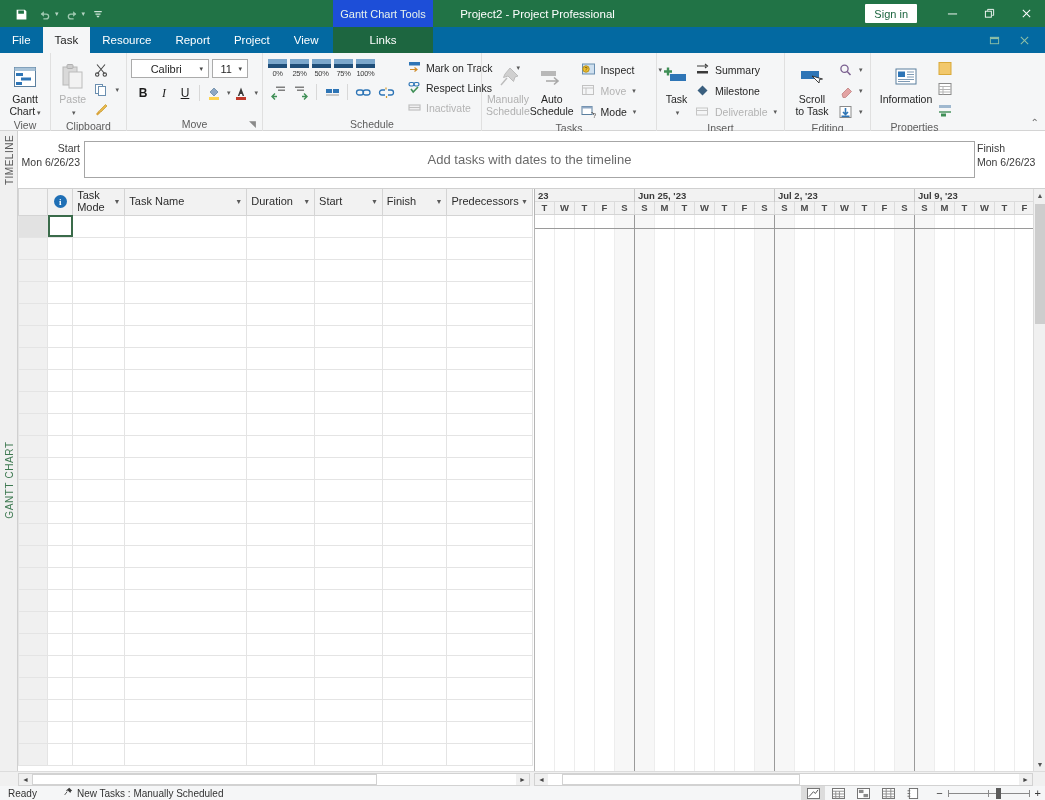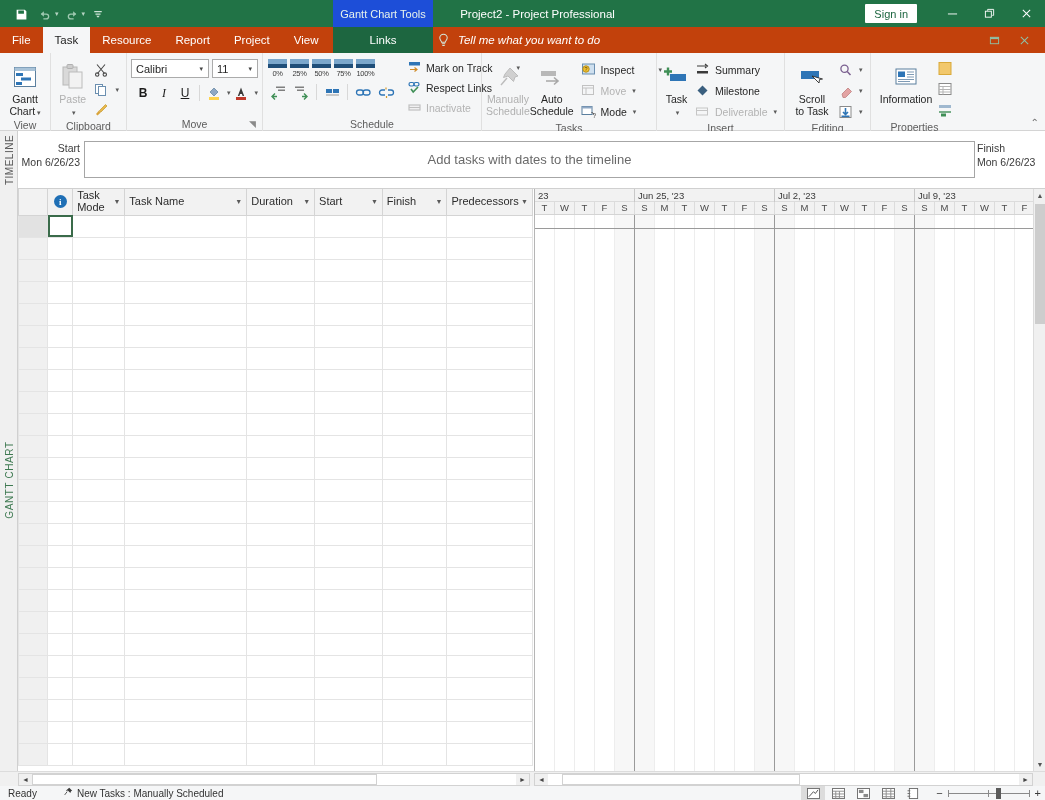--- a/index.html
+++ b/index.html
@@ -43,21 +43,21 @@
     background: #ffffff; color: #1d6640; font-size: 11px;
     padding: 0 9px; display: flex; align-items: center; border-radius: 1px;
   }
   .wbtns { position: absolute; right: 0; top: 0; display: flex; height: 27px; }
   .wbtn { width: 37px; height: 27px; display: flex; align-items: center; justify-content: center; color: #ffffff; }
   .wbtn svg { display: block; }
 
   
   .tabstrip {
     position: absolute; top: 27px; left: 0; width: 1045px; height: 26px;
-    background: #c2410c;
+    background: #0369a1;
   }
   .tabs { position: absolute; left: 0; top: 0; display: flex; height: 26px; }
   .tab {
     height: 26px; padding: 0 12px; display: flex; align-items: center;
     color: #ffffff; font-size: 11.5px;
   }
   .tab.active { background: #f5f6f7; color: #1e1e1e; }
   .tab-format {
     position: absolute; left: 333px; top: 0; width: 100px; height: 26px;
     display: flex; align-items: center; justify-content: center;
@@ -104,21 +104,21 @@
   .smallbtn.disabled { color: #b3b3b3; }
   .smallbtn .ico { width: 16px; height: 16px; display: flex; align-items: center; justify-content: center; }
   .caret { font-size: 7px; color: #5a5a5a; margin-left: 2px; }
 
   
   .font-row1 { display: flex; gap: 3px; margin-bottom: 5px; padding-top: 2px; }
   .combo {
     height: 19px; border: 1px solid #ababab; background: #ffffff;
     display: flex; align-items: center; padding: 0 2px 0 4px; font-size: 11px;
   }
-  .combo .val { flex: 1; }
+  .combo .val { flex: 1; text-align: center; }
   .combo .arw { font-size: 7px; color: #444; padding: 0 3px; }
   .font-row2 { display: flex; align-items: center; gap: 1px; padding-left: 2px; }
   .fbtn {
     width: 21px; height: 20px; display: flex; align-items: center; justify-content: center;
     font-size: 12px; color: #1b1b1b;
   }
   .fsep { width: 1px; height: 16px; background: #d8d8d8; margin: 0 3px; }
 
   
   .pct-row { display: flex; gap: 1px; }
@@ -201,21 +201,21 @@
 
   .infoico {
     width: 13px; height: 13px; border-radius: 50%; background: #1f6fb5; color:#fff;
     font-size: 9px; font-weight: bold; display: flex; align-items: center; justify-content: center;
     font-family: "Liberation Serif", serif; margin: 0 auto;
   }
 
   
   .gantt {
     position: absolute; left: 534px; top: 0; width: 500px; height: 582px;
-    background: #fde047; overflow: hidden; border-left: 1px solid #b5b5b5;
+    background: #fde047; overflow: hidden; border-left: 1px solid #b5b5b5; font-weight: bold;
   }
   .gantt-head { position: relative; height: 26px; background: #f2f2f2; border-bottom: 1px solid #d4d4d4; }
   .gh-top { position: relative; height: 13px; border-bottom: 1px solid #dcdcdc; }
   .gh-top .wk {
     position: absolute; top: 0; height: 13px; font-size: 9.5px; color: #3a3a3a;
     padding-left: 3px; line-height: 13px; border-right: 1px solid #c8c8c8;
     overflow: hidden; white-space: nowrap;
   }
   .gh-bot { position: relative; height: 12px; }
   .gh-bot .dy {
@@ -337,29 +337,20 @@
     <div class="tabs">
       <div class="tab">File</div>
       <div class="tab active">Task</div>
       <div class="tab">Resource</div>
       <div class="tab">Report</div>
       <div class="tab">Project</div>
       <div class="tab">View</div>
       <div class="tab">Help</div>
     </div>
     <div class="tab-format">Links</div>
-    <div class="tellme">
-      <span class="bulb">
-        <svg width="13" height="14" viewBox="0 0 14 15">
-            <path d="M7 1.2a4 4 0 014 4c0 1.7-1 2.6-1.6 3.4-.4.5-.5 1-.5 1.4H4.9c0-.5-.1-.9-.5-1.4C3.9 7.8 3 6.9 3 5.2a4 4 0 014-4z" fill="none" stroke="#d4e8dc" stroke-width="1.1"></path>
-            <path d="M5.2 11.6h3.6M5.7 13.3h2.6" stroke="#d4e8dc" stroke-width="1.1"></path>
-          </svg>
-      </span>
-      <span>Tell me what you want to do</span>
-    </div>
     <div class="tabstrip-right">
       <div class="wbtn">
         <svg width="11" height="11" viewBox="0 0 12 12">
             <rect x="1.5" y="2.5" width="9" height="7" fill="none" stroke="#8fc0a6"></rect>
             <rect x="1.5" y="2.5" width="9" height="2" fill="#8fc0a6"></rect>
           </svg>
       </div>
       <div class="wbtn">
         <svg width="11" height="11" viewBox="0 0 12 12">
             <path d="M2 2l8 8M10 2l-8 8" stroke="#8fc0a6" stroke-width="1.1"></path>
@@ -435,21 +426,21 @@
       <div class="rgroup-label">Clipboard</div>
     </div>
 
     <div class="rgroup" style="width:136px">
       <div class="rgroup-body" style="flex-direction:column;align-items:stretch">
         <div class="font-row1">
           <div class="combo" style="width:78px">
             <span class="val">Calibri</span>
             <span class="arw">▾</span>
           </div>
-          <div class="combo" style="width:46px">
+          <div class="combo" style="width:36px">
             <span class="val">11</span>
             <span class="arw">▾</span>
           </div>
         </div>
         <div class="font-row2">
           <div class="fbtn" style="font-weight:bold">B</div>
           <div class="fbtn" style="font-style:italic;font-family:'Liberation Serif',serif">I</div>
           <div class="fbtn" style="text-decoration:underline">U</div>
           <div class="fsep"></div>
           <div class="fbtn">

